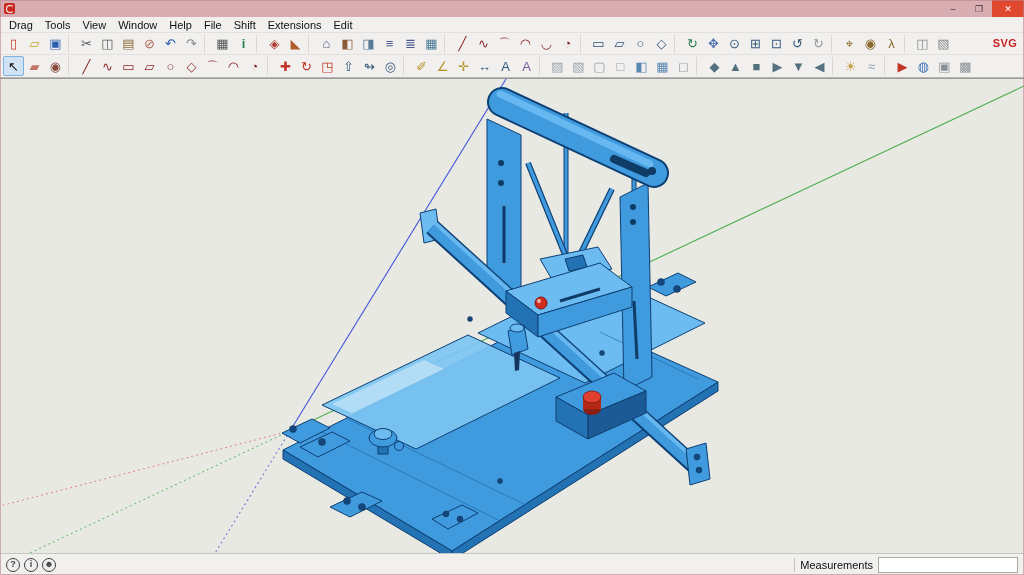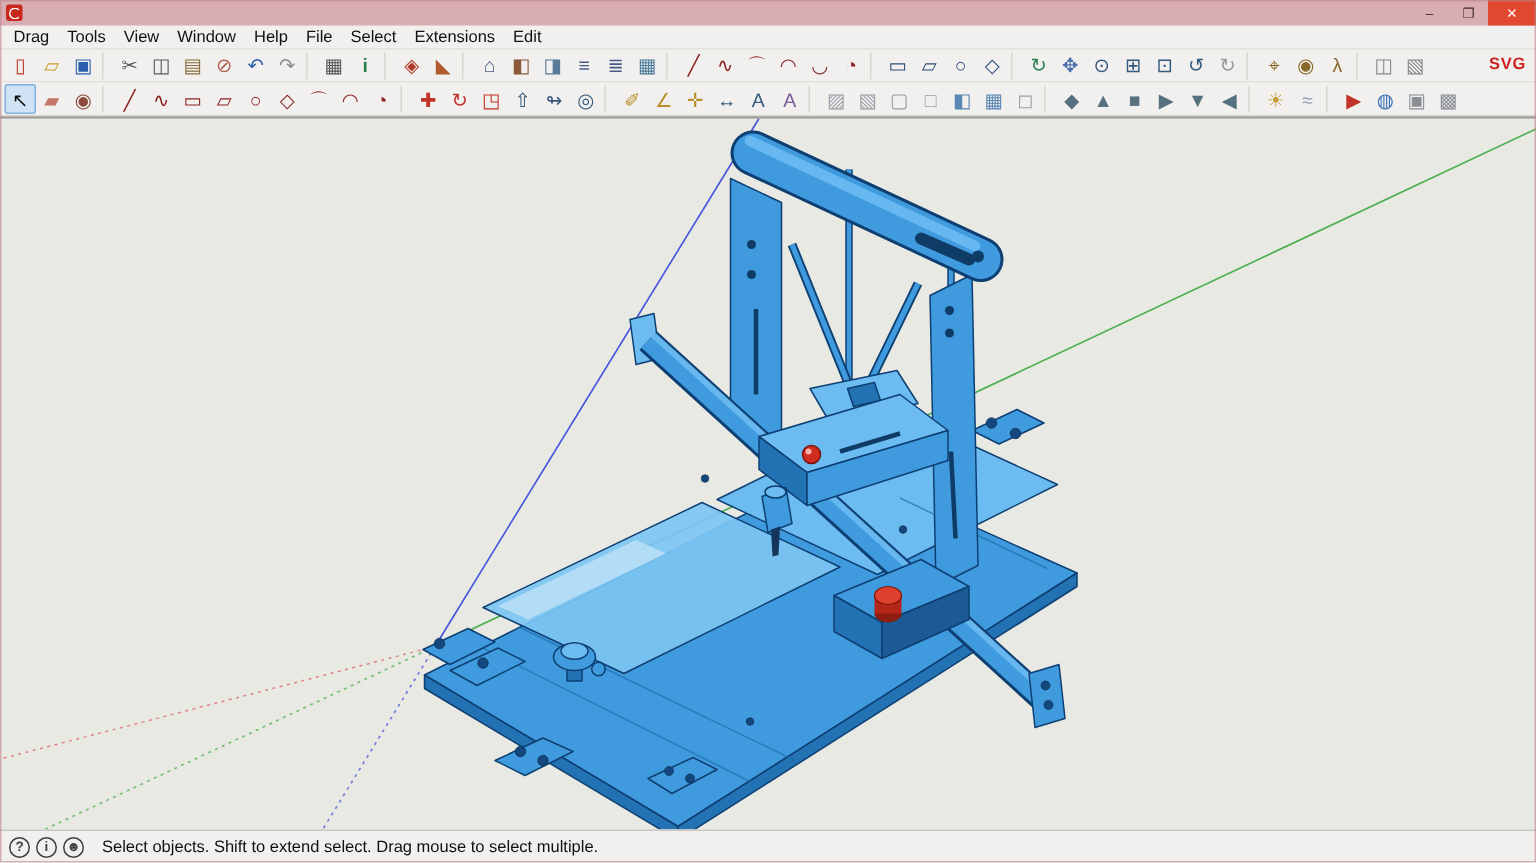--- a/index.html
+++ b/index.html
@@ -78,21 +78,21 @@
 </div>
 
 <div class="menubar">
 
 <span class="menu-item">Drag</span>
     <span class="menu-item">Tools</span>
     <span class="menu-item">View</span>
     <span class="menu-item">Window</span>
     <span class="menu-item">Help</span>
     <span class="menu-item">File</span>
-    <span class="menu-item">Select</span>
+    <span class="menu-item">Shift</span>
     <span class="menu-item">Extensions</span>
     <span class="menu-item">Edit</span>
   </div>
 
 <div class="toolbar row1">
 
 <span class="tb-icon" style="color:#c0392b">▯</span>
     <span class="tb-icon" style="color:#c9a227">▱</span>
     <span class="tb-icon" style="color:#2d5fae">▣</span>
     <span class="tb-sep"></span>
@@ -304,16 +304,20 @@
   </svg>
 </div>
 
 <div class="statusbar">
   <span style="display:flex;gap:4px;align-items:center">
 
   <span class="sb-circle">?</span>
       <span class="sb-circle">i</span>
       <span class="sb-circle">☻</span>
     </span>
-  <span class="sb-msg">Select objects. Shift to extend select. Drag mouse to select multiple.</span>
+  <span class="sb-right">
+    <span class="sb-sep"></span>
+    <span class="measure-label">Measurements</span>
+    <input class="measure-input" value="" style="">
+  </span>
 </div>
 
 <div class="frame"></div>
 
 </body></html>

